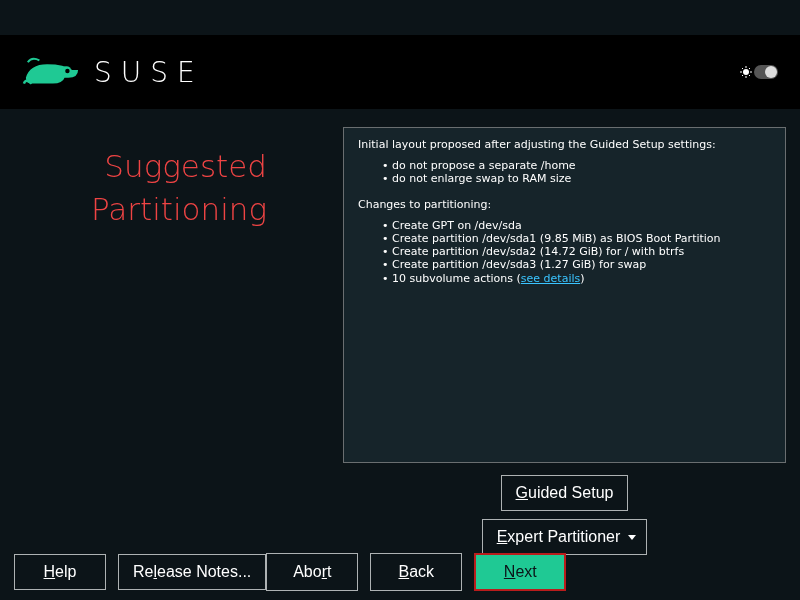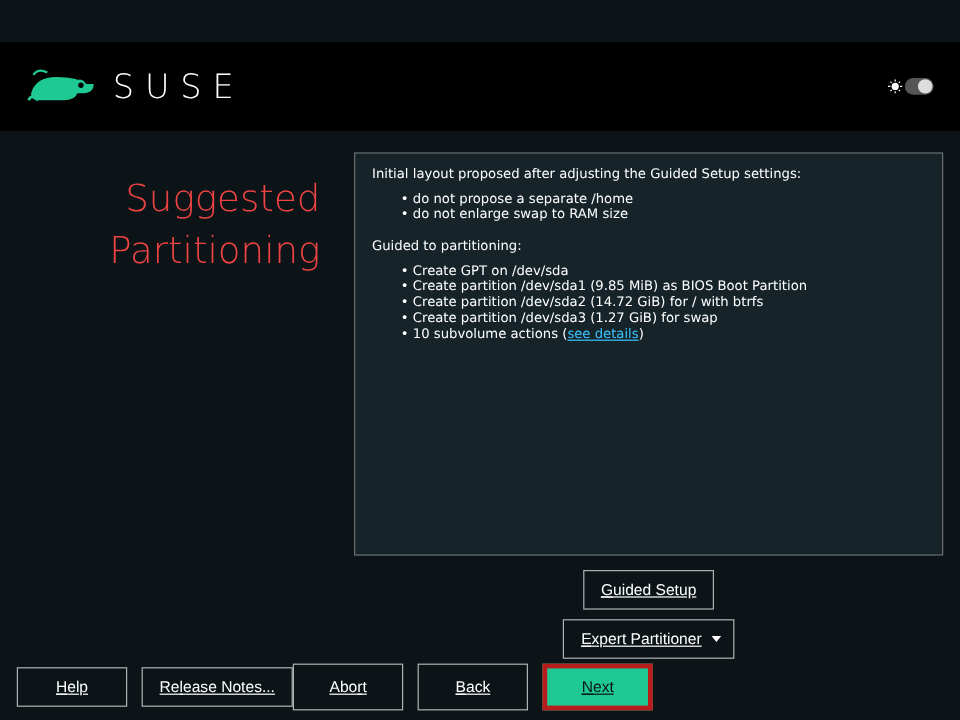--- a/index.html
+++ b/index.html
@@ -52,20 +52,21 @@
 }
 .side h1 {
   font-weight: 300;
   font-size: 31px;
   line-height: 1.4;
   color: #ef4444;
 }
 .content {
   flex: 1;
   padding: 18px 14px 0 0;
+  margin-left: 48px;
 }
 .panel {
   border: 1px solid #6a6e70;
   background: #16242a;
   height: 336px;
   padding: 10px 14px;
   font-size: 11px;
   line-height: 1.2;
   color: #fff;
 }
@@ -74,28 +75,27 @@
 .panel li::before { content:"• "; margin-left:-10px; }
 .panel a { color:#3ac4ff; text-decoration:underline; }
 .panel-buttons {
   margin-top: 12px;
   display:flex; flex-direction:column; align-items:center; gap:8px;
 }
 .btn {
   border:1px solid #aeb2b3;
   background:transparent;
   color:#fff;
-  font-size:13px;
+  font-size:16px;
   padding:8px 14px;
   min-width:92px;
   display:inline-flex; align-items:center; justify-content:center; gap:8px;
   cursor:pointer;
-  text-decoration:underline;
 }
-.btn.primary { border:4px solid #b91c1c; background:#1fc994; color:#0c1418; }
+.btn.primary { border:2px solid #b91c1c; background:#1fc994; color:#0c1418; }
 .u { text-decoration: underline; }
 .footer {
   position:absolute; bottom:0; left:0; right:0;
   height:56px;
   display:flex; align-items:center; justify-content:flex-start;
   padding:0 14px;
 }
 .footer-left, .footer-right { display:flex; gap:12px; }
 .caret-down {
   width:0;height:0;border-left:4px solid transparent;border-right:4px solid transparent;border-top:5px solid #fff;
@@ -142,21 +142,21 @@
       <span>Partitioning</span>
     </h1>
   </div>
   <div class="content">
     <div class="panel">
       <p>Initial layout proposed after adjusting the Guided Setup settings:</p>
       <ul>
         <li>do not propose a separate /home</li>
         <li>do not enlarge swap to RAM size</li>
       </ul>
-      <p>Guided to partitioning:</p>
+      <p>Changes to partitioning:</p>
       <ul>
         <li>Create GPT on /dev/sda</li>
         <li>Create partition /dev/sda1 (9.85 MiB) as BIOS Boot Partition</li>
         <li>Create partition /dev/sda2 (14.72 GiB) for / with btrfs</li>
         <li>Create partition /dev/sda3 (1.27 GiB) for swap</li>
         <li><span>10 subvolume actions (</span><a href="#">see details</a><span>)</span></li>
       </ul>
     </div>
     <div class="panel-buttons">
       <button class="btn">

